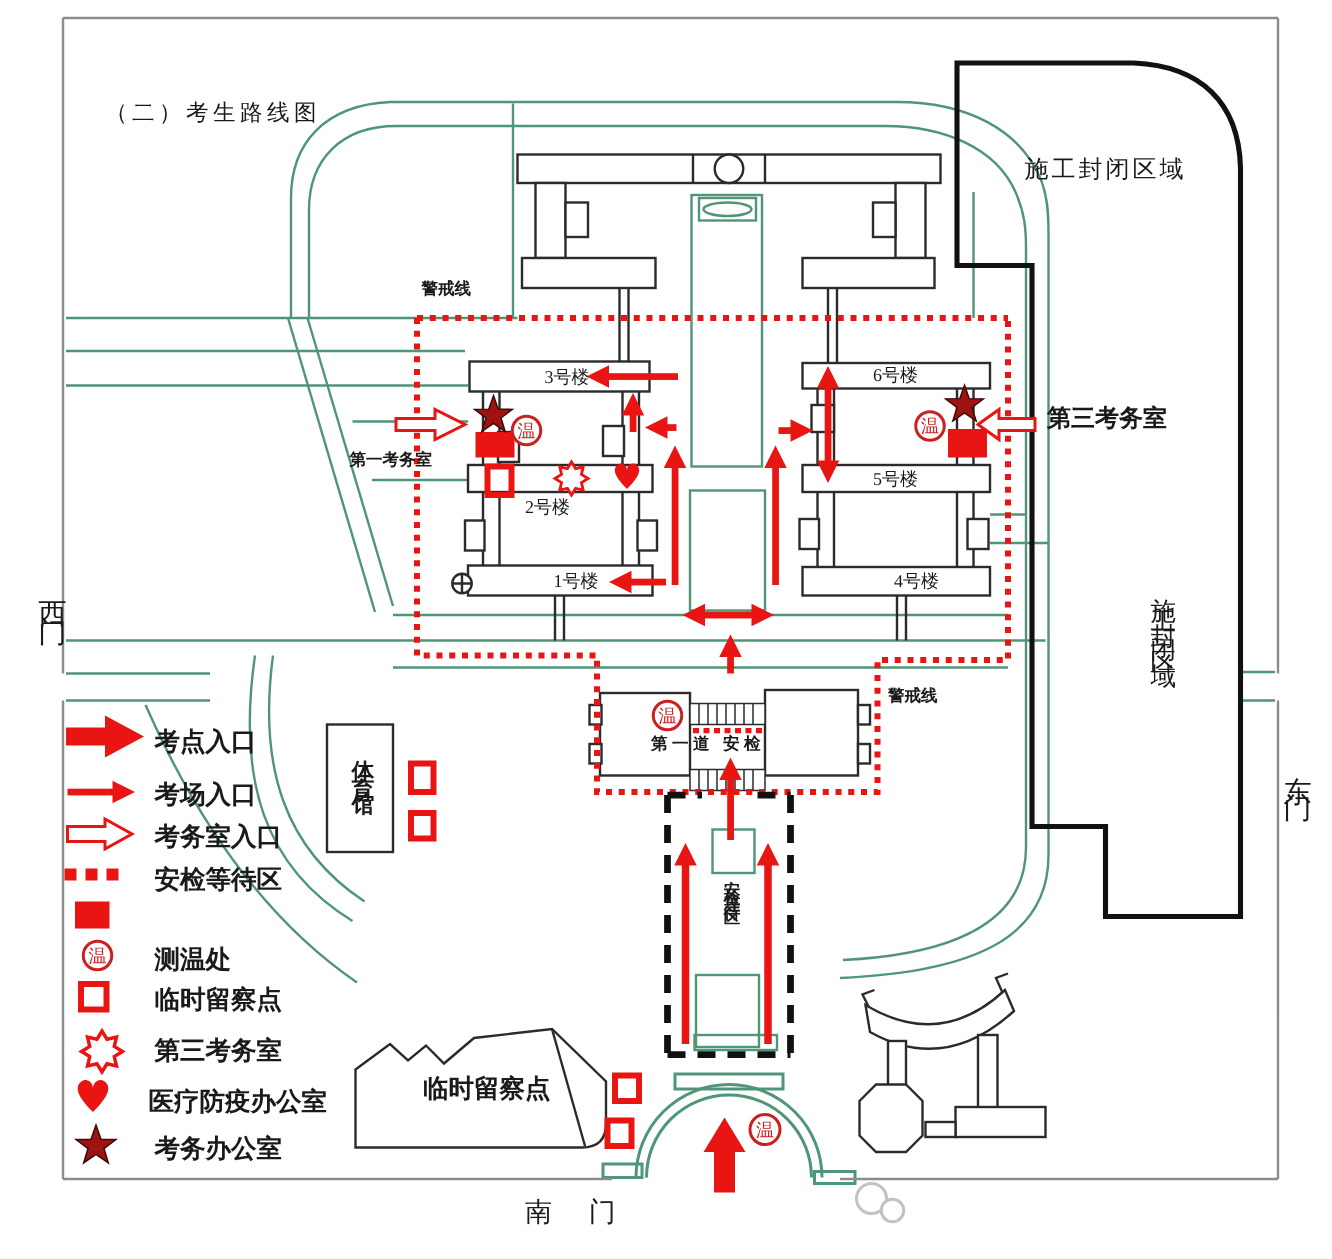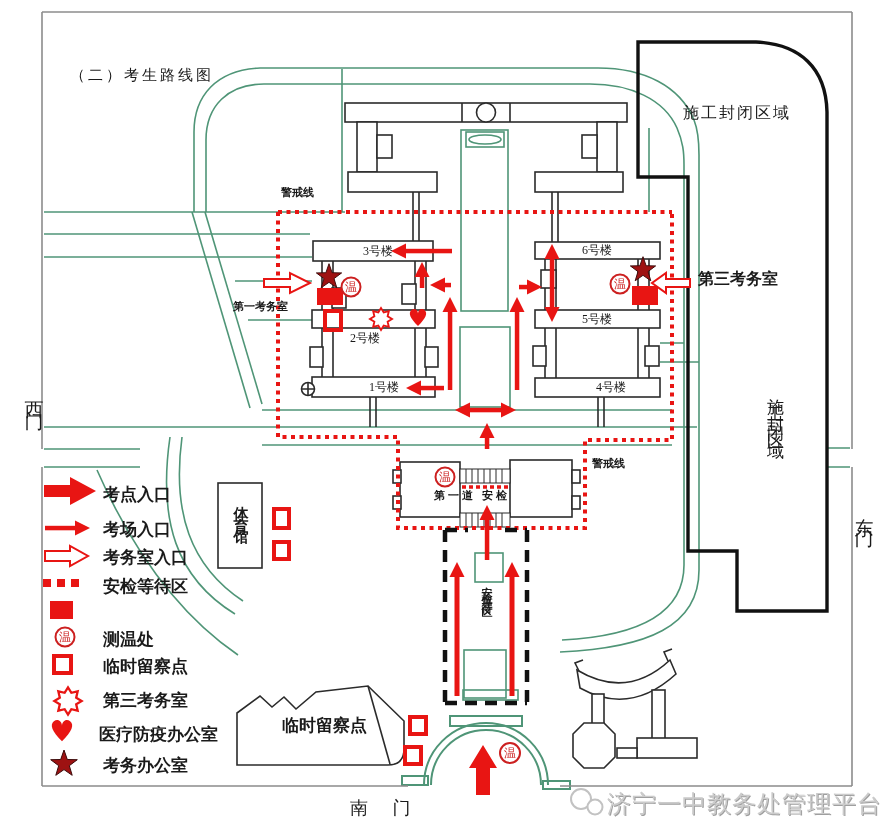--- a/index.html
+++ b/index.html
@@ -302,15 +302,14 @@
 <div class="legend-label" style="top:483px">考点入口</div>
 <div class="legend-label" style="top:518px">考场入口</div>
 <div class="legend-label" style="top:546px">考务室入口</div>
 <div class="legend-label" style="top:575px">安检等待区</div>
 <div class="legend-label" style="top:628px">测温处</div>
 <div class="legend-label" style="top:655px">临时留察点</div>
 <div class="legend-label" style="top:689px">第三考务室</div>
 <div class="legend-label" style="left:99px;top:723px">医疗防疫办公室</div>
 <div class="legend-label" style="top:754px">考务办公室</div>
 
-<div class="lab watermark" style="left:607px;top:788px">济宁一中教务处管理平台</div>
 
 </div>
 
 </body></html>

